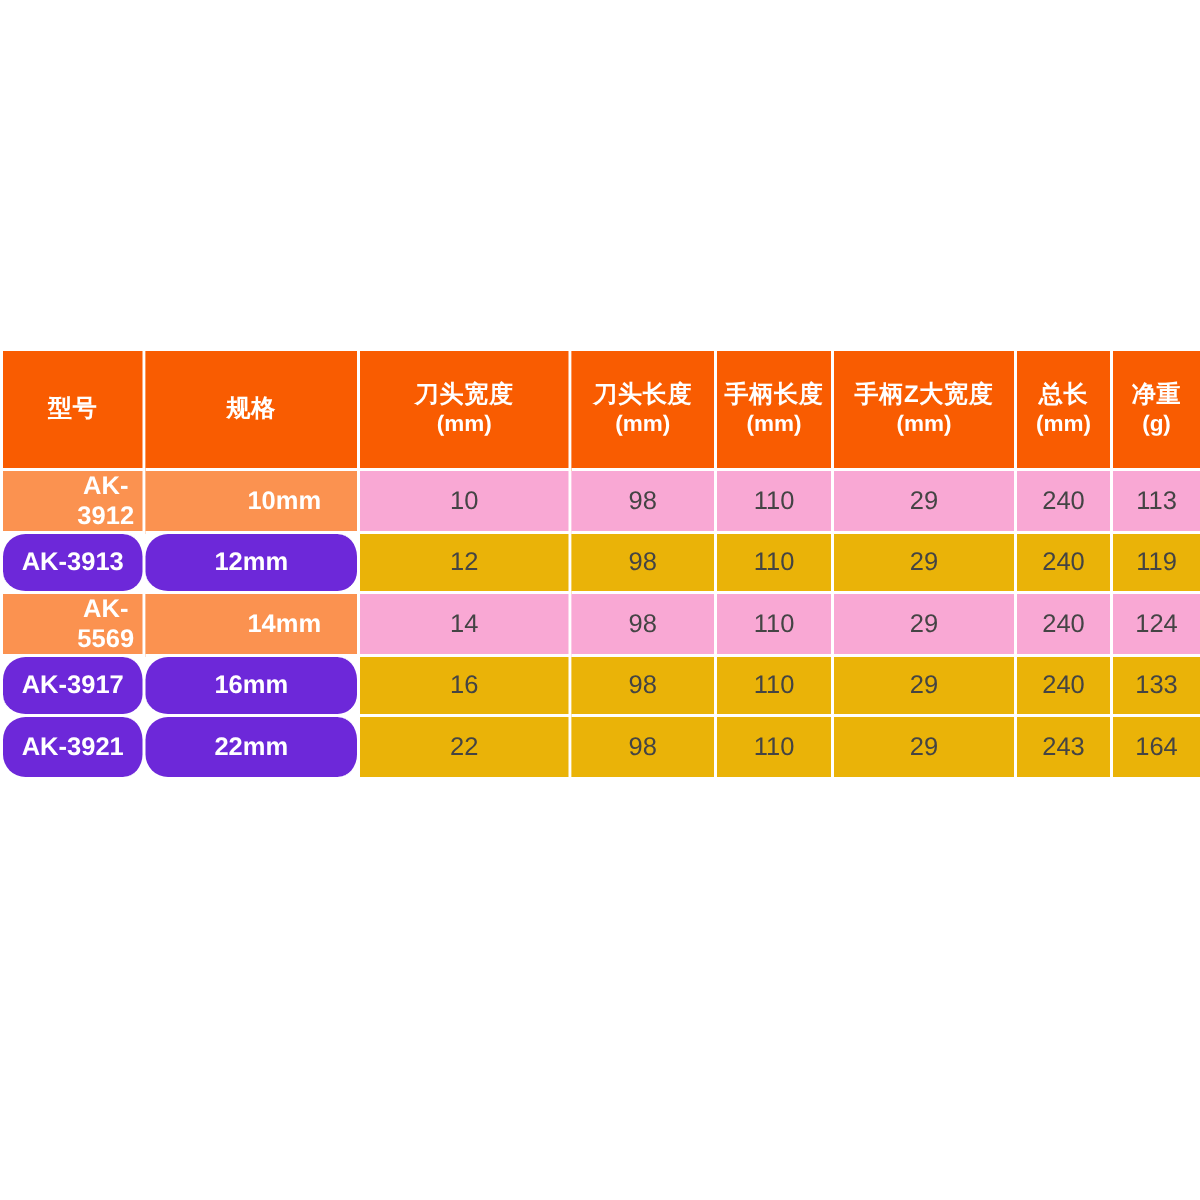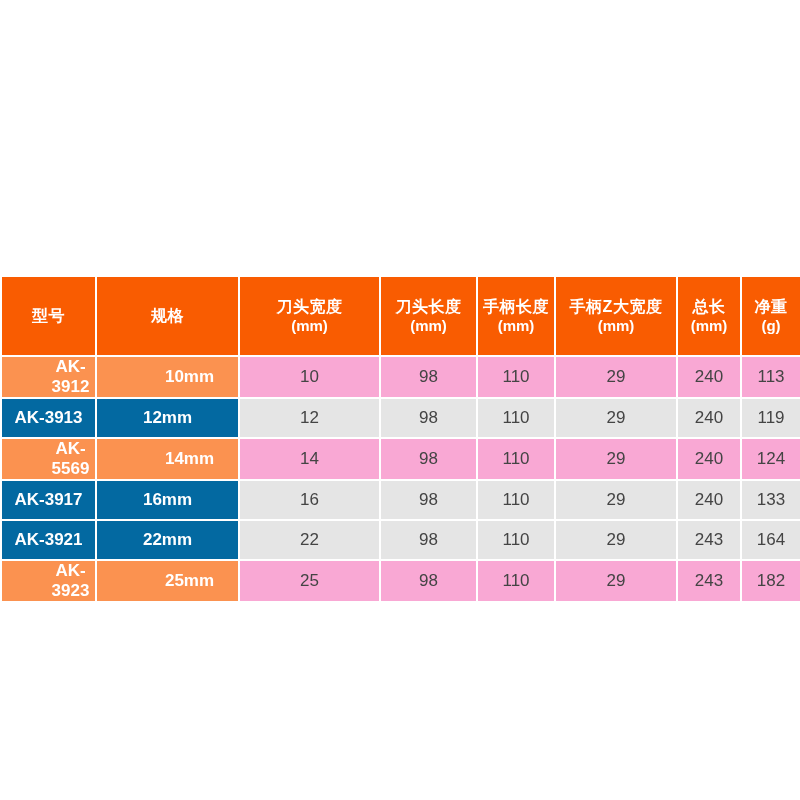--- a/index.html
+++ b/index.html
@@ -18,21 +18,20 @@
     height: 800px;
     background: #ffffff;
   }
 
   
   #spec-table-wrap {
     position: absolute;
     left: 2px;
     top: 234px;
     width: 798px;
-    margin-top: 43px;
   }
 
   table.spec {
     border-collapse: separate;
     border-spacing: 0;
     width: 798px;
     table-layout: fixed;
     background: #ffffff;
   }
 
@@ -79,24 +78,24 @@
   table.spec tbody td.c-spec {
     color: #ffffff;
     font-weight: bold;
     font-size: 17px;
   }
 
   tr.row-odd td.c-model,
   tr.row-odd td.c-spec { background: #fb9250; padding-left: 44px; }
 
   tr.row-even td.c-model,
-  tr.row-even td.c-spec { background: #0369a1; }
+  tr.row-even td.c-spec { background: #6d28d9; border-radius: 15px; }
 
   tr.row-odd td.c-num { background: #f9a8d4; }
-  tr.row-even td.c-num { background: #e5e5e5; }
+  tr.row-even td.c-num { background: #eab308; }
 
   
   table.spec td:last-child,
   table.spec th:last-child { border-right: none; }
   table.spec tbody tr:last-child td { border-bottom: none; }
 </style>
 </head>
 <body>
 
 <div id="page">
@@ -191,27 +190,17 @@
           <tr class="row-even">
             <td class="c-model">AK-3921</td>
             <td class="c-spec">22mm</td>
             <td class="c-num">22</td>
             <td class="c-num">98</td>
             <td class="c-num">110</td>
             <td class="c-num">29</td>
             <td class="c-num">243</td>
             <td class="c-num">164</td>
           </tr>
-          <tr class="row-odd">
-            <td class="c-model">AK-3923</td>
-            <td class="c-spec">25mm</td>
-            <td class="c-num">25</td>
-            <td class="c-num">98</td>
-            <td class="c-num">110</td>
-            <td class="c-num">29</td>
-            <td class="c-num">243</td>
-            <td class="c-num">182</td>
-          </tr>
         </tbody>
     </table>
   </div>
 
 </div>
 
 </body></html>

